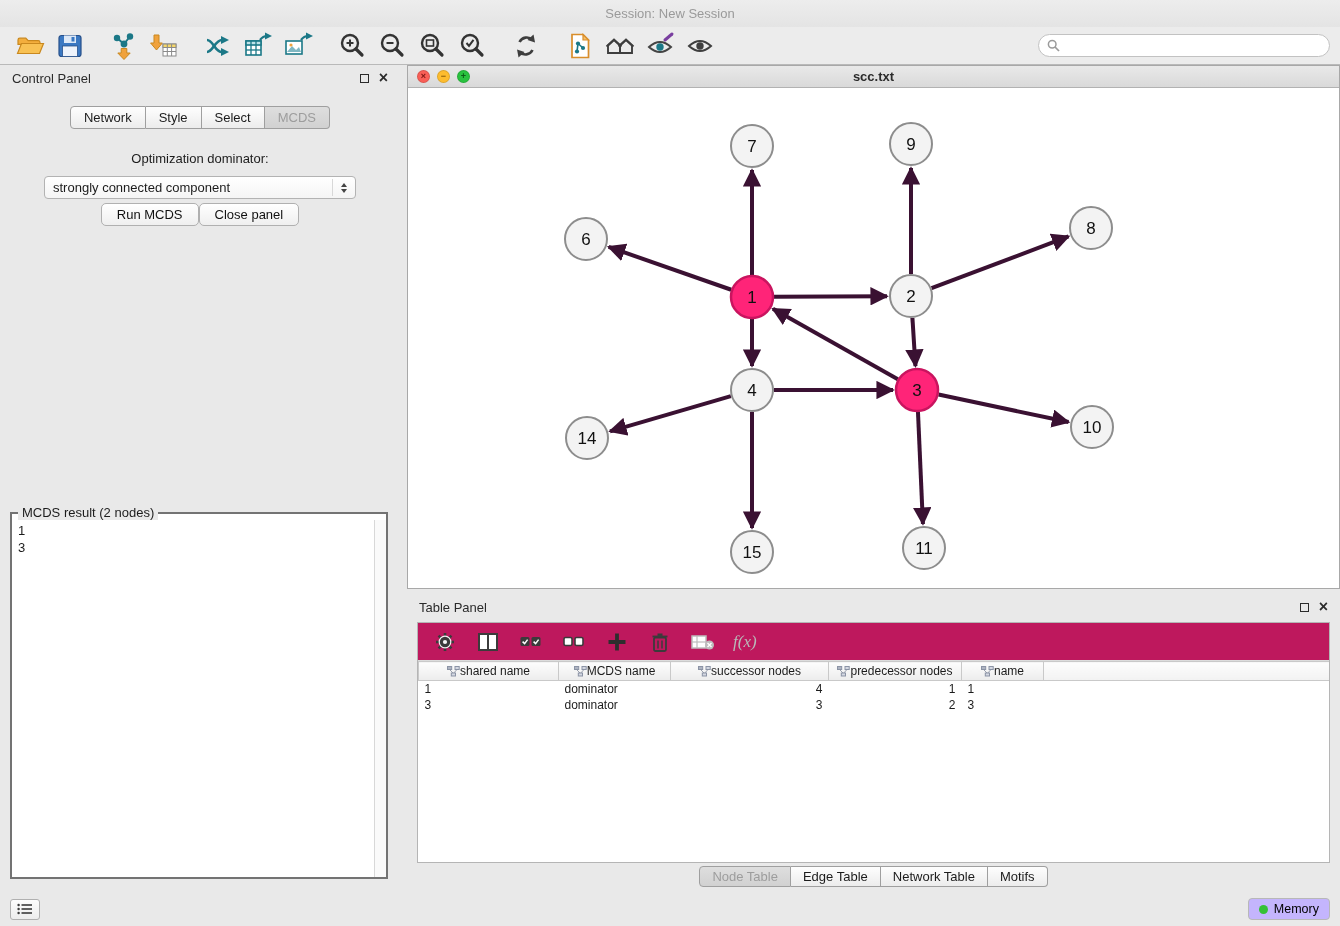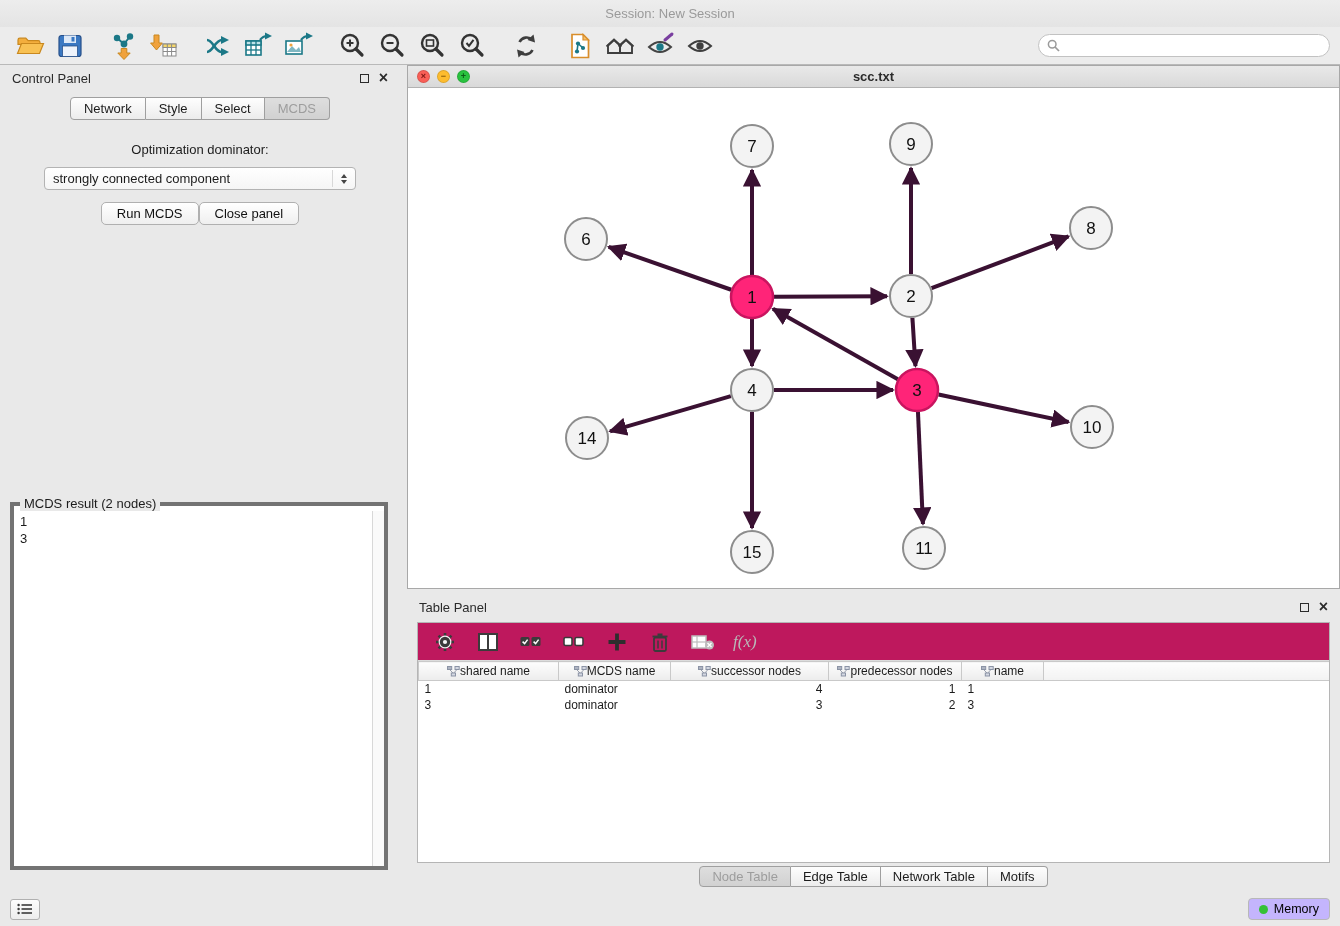--- a/index.html
+++ b/index.html
@@ -20,34 +20,34 @@
   
   .main { flex:1; display:flex; min-height:0; }
   .splitter { width:7px; background:#e9e9e9; }
 
   
   .control-panel { width:400px; display:flex; flex-direction:column; background:#e9e9e9; }
   .panel-header { height:26px; display:flex; align-items:center; padding:0 12px; color:#2b2b2b; }
   .panel-header .hdr-icons { margin-left:auto; display:flex; align-items:center; gap:10px; }
   .mini-float { width:9px; height:9px; border:1.6px solid #2b2b2b; display:inline-block; cursor:pointer; }
   .mini-close { font-size:16px; font-weight:bold; color:#2b2b2b; line-height:12px; cursor:pointer; }
-  .tabset { display:flex; justify-content:center; margin-top:6px; }
+  .tabset { display:flex; justify-content:center; margin-top:15px; }
   .tabset .tab { padding:3px 13px; font-size:13px; color:#1c1c1c; background:linear-gradient(#fefefe,#ececec); border:1px solid #9f9f9f; border-left:none; cursor:pointer; }
   .tabset .tab:first-child { border-left:1px solid #9f9f9f; border-radius:4px 0 0 4px; }
   .tabset .tab:last-child { border-radius:0 4px 4px 0; }
   .tabset .tab.active { background:linear-gradient(#dedede,#d1d1d1); color:#9d9d9d; }
   .cp-body { flex:1; position:relative; }
   .opt-label { text-align:center; margin-top:22px; }
   .dropdown { width:312px; height:23px; margin:10px auto 0; background:linear-gradient(#ffffff,#f5f5f5); border:1px solid #b3b3b3; border-radius:4px; display:flex; align-items:center; padding:0 8px; cursor:pointer; }
   .dd-arrows { margin-left:auto; display:flex; flex-direction:column; gap:2px; padding-left:8px; border-left:1px solid #d8d8d8; height:17px; justify-content:center; }
   .tri-up { width:0; height:0; border-left:3.5px solid transparent; border-right:3.5px solid transparent; border-bottom:4.5px solid #444; }
   .tri-down { width:0; height:0; border-left:3.5px solid transparent; border-right:3.5px solid transparent; border-top:4.5px solid #444; }
-  .btn-row { display:flex; justify-content:center; margin-top:12px; }
+  .btn-row { display:flex; justify-content:center; margin-top:4px; }
   .std-btn { height:23px; padding:0 15px; border:1px solid #b0b0b0; border-radius:5px; background:linear-gradient(#ffffff,#efefef); font-family:"Liberation Sans",sans-serif; font-size:13px; color:#111; cursor:pointer; }
-  .result-box { position:absolute; left:10px; right:12px; top:376px; height:374px; border:4px solid #737373; background:#fff; }
+  .result-box { position:absolute; left:10px; right:12px; top:376px; height:374px; border:2px solid #737373; background:#fff; }
   .result-box legend { margin-left:6px; padding:0 4px; background:#e9e9e9; font-size:13px; }
   .result-text { padding:2px 6px; line-height:17px; }
   .result-scroll { position:absolute; right:0; top:0; bottom:0; width:12px; border-left:1px solid #d8d8d8; background:#fafafa; }
 
   
   .right-col { flex:1; display:flex; flex-direction:column; min-width:0; }
   .network-window { height:524px; border:1px solid #a8a8a8; background:#fff; display:flex; flex-direction:column; }
   .net-titlebar { height:22px; background:linear-gradient(#e9e9e9,#d9d9d9); border-bottom:1px solid #b2b2b2; position:relative; display:flex; align-items:center; justify-content:center; font-weight:bold; color:#2b2b2b; }
   .traffic { position:absolute; left:9px; top:0; bottom:0; display:flex; align-items:center; gap:7px; }
   .tl { width:13px; height:13px; border-radius:50%; display:flex; align-items:center; justify-content:center; font-size:9px; line-height:9px; cursor:pointer; border:1px solid rgba(0,0,0,0.12); }

